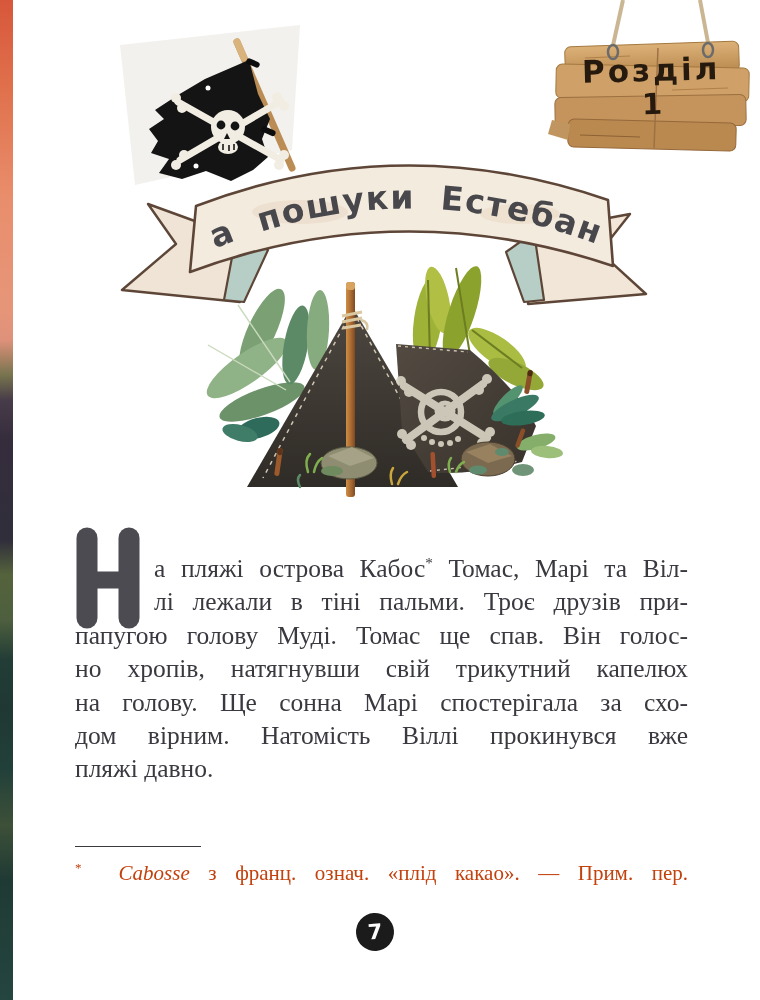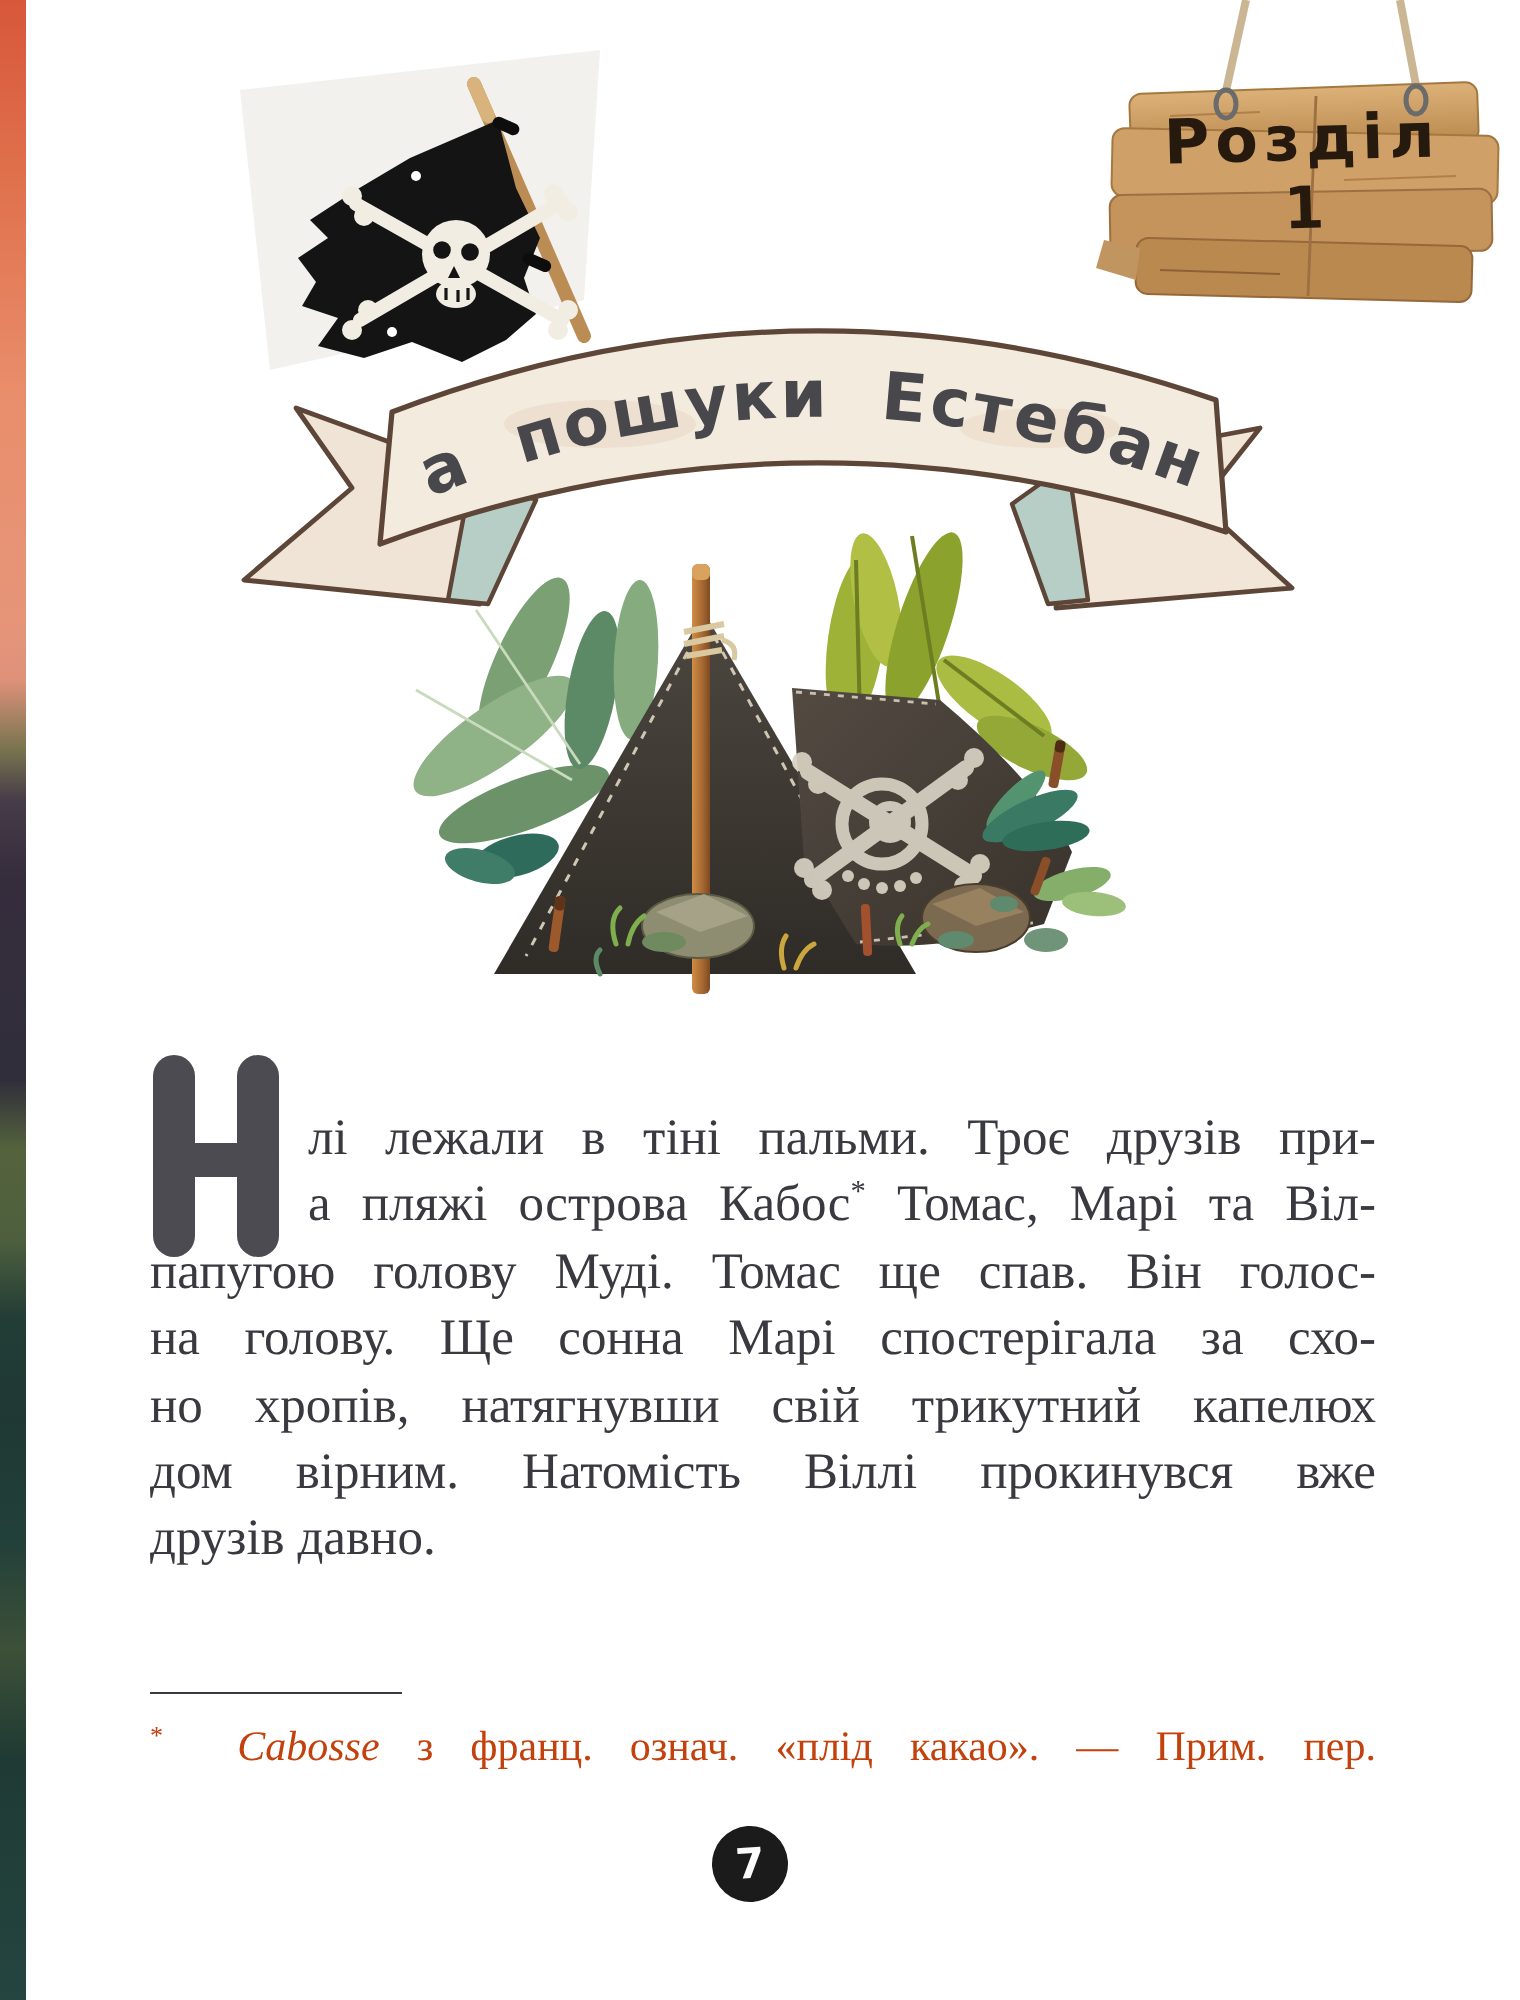--- a/index.html
+++ b/index.html
@@ -272,27 +272,27 @@
     <div id="drop-cap">
       <span class="sr">Н</span>
       <svg width="66" height="104" viewBox="0 0 66 104">
         <g stroke="#4b4b51" stroke-width="21" stroke-linecap="round">
           <line x1="12" y1="12" x2="12" y2="92"></line>
           <line x1="54" y1="12" x2="54" y2="92"></line>
           <line x1="12" y1="54" x2="54" y2="54" stroke-width="17"></line>
         </g>
       </svg>
     </div>
+    <div class="bl"><span>а пляжі острова Кабос</span><span class="fn-sup">*</span><span> Томас, Марі та Віл-</span></div>
     <div class="bl">лі лежали в тіні пальми. Троє друзів при-</div>
-    <div class="bl"><span>а пляжі острова Кабос</span><span class="fn-sup">*</span><span> Томас, Марі та Віл-</span></div>
     <div class="bl">папугою голову Муді. Томас ще спав. Він голос-</div>
+    <div class="bl">но хропів, натягнувши свій трикутний капелюх</div>
     <div class="bl">на голову. Ще сонна Марі спостерігала за схо-</div>
-    <div class="bl">но хропів, натягнувши свій трикутний капелюх</div>
     <div class="bl">дом вірним. Натомість Віллі прокинувся вже</div>
-    <div class="bl last">друзів давно.</div>
+    <div class="bl last">пляжі давно.</div>
   </div>
 
   <div id="footnote-divider"></div>
   <div id="footnote"><span class="mark">*</span>&nbsp;&nbsp;<span class="term">Cabosse</span> <span>з франц. означ. «плід какао». — Прим. пер.</span></div>
 
   <div id="page-number">7</div>
 
 </div>
 
 </body></html>

